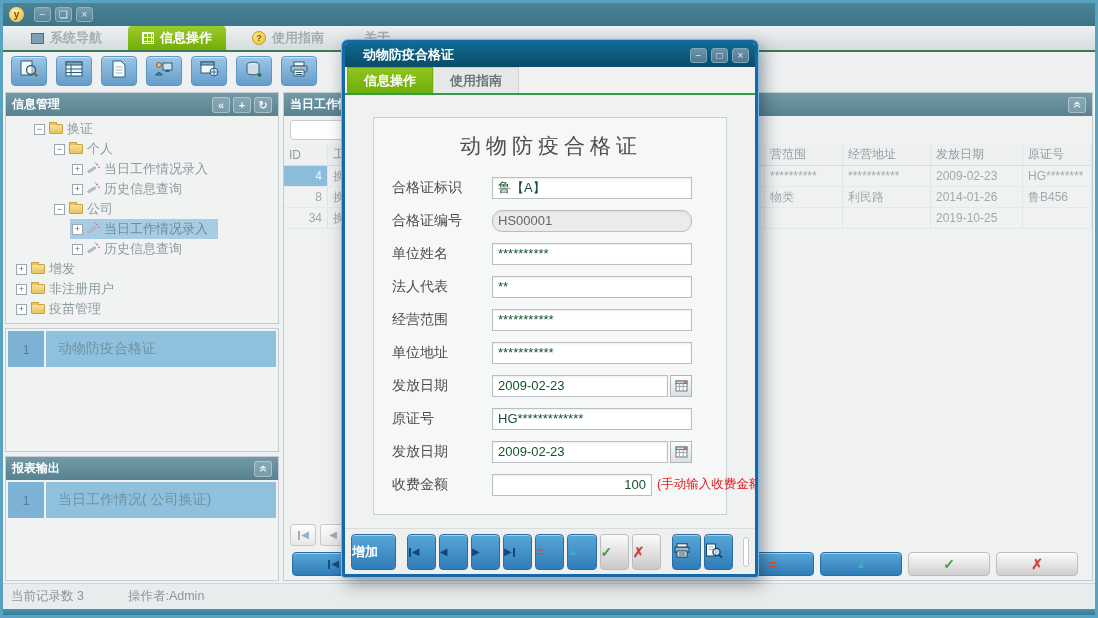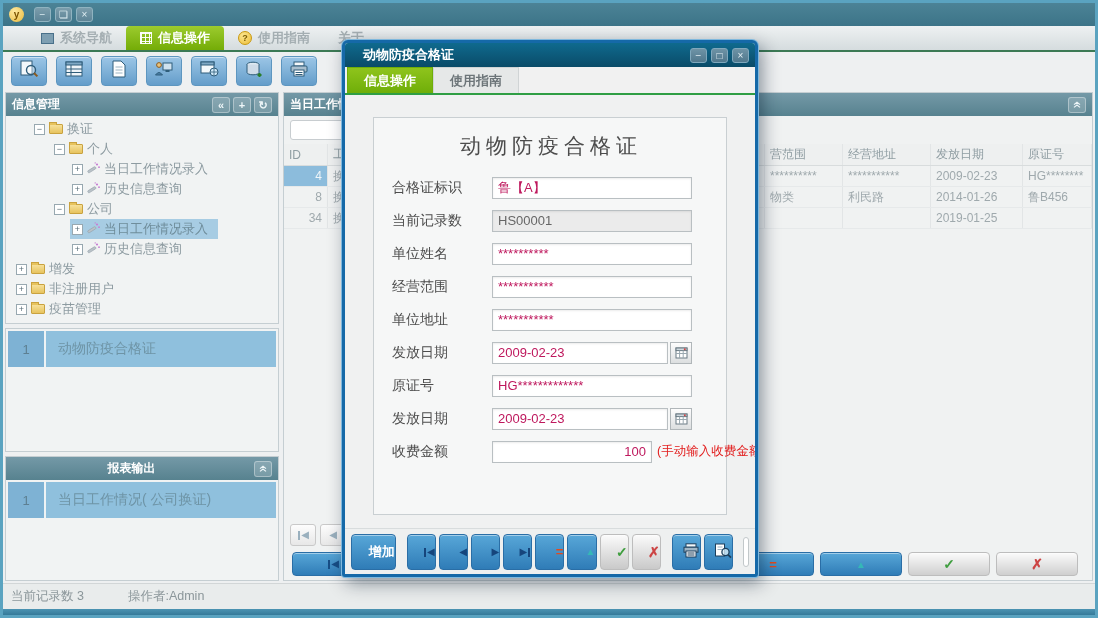--- a/index.html
+++ b/index.html
@@ -8,38 +8,38 @@
   i,em{font-style:normal;}
 
   
   .app{position:absolute;left:0;top:0;width:1098px;height:618px;border:3px solid #5aa3c0;background:#eef0f1;display:flex;flex-direction:column;}
   .titlebar{height:23px;background:linear-gradient(#4c8396,#3c7488);display:flex;align-items:center;padding:0 6px;flex:0 0 auto;}
   .applogo{width:15px;height:15px;border-radius:50%;background:radial-gradient(circle at 35% 30%,#ffe9a0,#e8b93c);color:#7a5200;font-weight:bold;font-size:10px;text-align:center;line-height:15px;margin-right:6px;}
   .apptitle{color:#fff;font-weight:bold;font-size:13px;letter-spacing:.5px;flex:1;}
   .winbtn{width:17px;height:15px;margin-left:4px;border:1px solid #8fb3c0;border-radius:3px;background:linear-gradient(#7b9dac,#5d8496);color:#dfeef3;font-size:10px;line-height:13px;text-align:center;cursor:pointer;}
 
   
-  .tabbar{height:26px;background:linear-gradient(#eef1f2,#d5dcde);border-bottom:2px solid #3c7a55;display:flex;align-items:center;padding-left:24px;flex:0 0 auto;}
+  .tabbar{height:26px;background:linear-gradient(#eef1f2,#d5dcde);border-bottom:2px solid #3c7a55;display:flex;align-items:center;padding-left:14px;flex:0 0 auto;gap:12px;}
   .tab{height:24px;display:flex;align-items:center;gap:6px;padding:0 14px;font-size:13px;font-weight:bold;color:#a4aeb2;cursor:pointer;border-radius:4px 4px 0 0;}
   .tab.active{background:linear-gradient(#9ccb2e,#74ac07);color:#fff;}
   .ticn-sq{width:13px;height:11px;background:#7e9fb2;border:1px solid #49708a;}
   .ticn-grid{width:12px;height:12px;border:1px solid rgba(255,255,255,.95);background-image:linear-gradient(rgba(255,255,255,.95) 1px,transparent 1px),linear-gradient(90deg,rgba(255,255,255,.95) 1px,transparent 1px);background-size:4px 4px;}
   .ticn-q{width:14px;height:14px;border-radius:50%;background:radial-gradient(circle at 35% 30%,#fbe58e,#edbe3a);border:1px solid #c9990f;color:#7a5a00;font-size:9px;font-weight:bold;text-align:center;line-height:13px;}
 
   
   .topbar{height:38px;display:flex;align-items:center;gap:9px;padding:0 8px;flex:0 0 auto;}
   .toolbtn{width:36px;height:30px;border:1px solid #5d96c0;border-radius:4px;background:linear-gradient(#9cc6e6,#649dca);display:flex;align-items:center;justify-content:center;cursor:pointer;box-shadow:inset 0 1px 0 rgba(255,255,255,.5);}
 
   
   .content{flex:1;display:flex;min-height:0;}
   .sidebar{width:276px;flex:0 0 auto;display:flex;flex-direction:column;padding:2px 0 2px 2px;gap:4px;}
   .panel{border:1px solid #c5ced2;background:#f1f3f3;display:flex;flex-direction:column;overflow:hidden;}
   .p-tree{height:232px;flex:0 0 auto;}
   .p-info{height:124px;flex:0 0 auto;}
-  .p-report{flex:1;text-align:center;}
+  .p-report{flex:1;}
   .phead{height:23px;background:linear-gradient(#7499a7,#57828f);color:#fff;font-size:12px;font-weight:bold;display:flex;align-items:center;padding:0 6px;flex:0 0 auto;}
   .phead .ptitle{flex:1;}
   .hbtn{width:18px;height:16px;margin-left:3px;border-radius:3px;background:rgba(255,255,255,.18);border:1px solid rgba(255,255,255,.35);color:#eef6f8;font-size:11px;line-height:14px;text-align:center;cursor:pointer;}
 
   
   .treebody{flex:1;overflow:hidden;padding-top:3px;}
   .trow{display:flex;align-items:center;gap:4px;height:20px;width:max-content;padding:0 10px 0 2px;font-size:13px;color:#8d9ba1;cursor:pointer;}
   .trow.sel{background:#a7cce3;color:#6f8d9b;}
   .ebox{width:11px;height:11px;border:1px solid #98a8b0;background:#fff;color:#5a6e78;font-size:9px;line-height:9px;text-align:center;flex:0 0 auto;}
   .folder{width:14px;height:10px;background:linear-gradient(#f6e09a,#e7c35e);border:1px solid #c9a23f;border-radius:1px;position:relative;flex:0 0 auto;}
@@ -87,29 +87,29 @@
   .dtitle .t{flex:1;color:#fff;font-weight:bold;font-size:13px;}
   .dwbtn{width:17px;height:15px;margin-left:4px;border:1px solid #7fa8bd;border-radius:3px;background:linear-gradient(#6e93a6,#51788d);color:#e4f0f5;font-size:10px;line-height:13px;text-align:center;cursor:pointer;}
   .dtabs{height:28px;background:#f1f1f1;border-bottom:2px solid #2f9e44;display:flex;align-items:flex-end;padding-left:2px;flex:0 0 auto;}
   .dtab{height:26px;padding:0 16px;display:flex;align-items:center;font-size:13px;font-weight:bold;color:#6d7579;background:#e6e8e8;border:1px solid #d0d4d5;border-bottom:none;cursor:pointer;}
   .dtab.active{background:linear-gradient(#8fc41c,#6fae09);color:#fff;border-color:#6fae09;}
   .dbody{flex:1;position:relative;overflow:hidden;}
   .formpanel{position:absolute;left:28px;right:28px;top:22px;bottom:13px;background:#f6f7f7;border:1px solid #c9cfd2;padding:14px 16px 0 18px;}
   .ftitle{text-align:center;font-size:21px;color:#4c4c4c;letter-spacing:5px;margin-bottom:16px;}
   .frow{display:flex;align-items:center;height:23px;margin-bottom:10px;}
   .flabel{width:100px;font-size:14px;color:#4d4d4d;flex:0 0 auto;}
-  .fin{height:22px;border:1px solid #b9bfc2;background:#fff;font-size:13px;color:#be185d;padding:0 5px;box-shadow:inset 0 1px 2px rgba(0,0,0,.08);}
+  .fin{height:22px;border:1px solid #b9bfc2;background:#fff;font-size:13px;color:#14532d;padding:0 5px;box-shadow:inset 0 1px 2px rgba(0,0,0,.08);}
   .fin.w200{width:200px;}
   .fin.w176{width:176px;}
-  .fin.dis{background:#ebebeb;color:#666;}
+  .fin.dis{background:#ebebeb;color:#666;border-radius:10px;}
   .fin.amount{width:160px;text-align:right;}
   .calbtn{width:22px;height:22px;border:1px solid #b0b6b9;background:linear-gradient(#fdfdfd,#dcdfe0);margin-left:2px;display:flex;align-items:center;justify-content:center;cursor:pointer;}
   .hint{color:#e21d1d;font-size:12.5px;margin-left:5px;white-space:nowrap;}
   .dtoolbar{height:46px;border-top:1px solid #d8dcdd;background:#eef0f0;display:flex;align-items:center;padding:0 6px;gap:3px;flex:0 0 auto;}
-  .dlgbtn{width:30px;height:36px;border-radius:4px;border:1px solid #2a6ea6;background:linear-gradient(#58a7d8,#2f7cb7);color:#16457c;display:flex;align-items:center;justify-content:flex-end;cursor:pointer;box-shadow:inset 0 1px 0 rgba(255,255,255,.45);font-size:10px;}
+  .dlgbtn{width:30px;height:36px;border-radius:4px;border:1px solid #2a6ea6;background:linear-gradient(#58a7d8,#2f7cb7);color:#16457c;display:flex;align-items:center;justify-content:flex-start;cursor:pointer;box-shadow:inset 0 1px 0 rgba(255,255,255,.45);font-size:10px;}
   .dlgbtn.addb{width:46px;color:#fff;font-size:13px;font-weight:bold;}
   .dlgbtn.gray{border:1px solid #bdbdbd;background:linear-gradient(#fbfbfb,#c9c9c9);}
   .dlgbtn.gap{margin-left:8px;}
   .scrollsliver{width:6px;height:30px;background:#fff;border:1px solid #c2c8ca;border-radius:3px;margin-left:7px;}
 </style>
 </head>
 <body>
 
 <div class="app">
 
@@ -345,21 +345,21 @@
               <span class="gcell">物类</span>
               <span class="gcell">利民路</span>
               <span class="gcell">2014-01-26</span>
               <span class="gcell">鲁B456</span>
             </div>
             <div class="grow">
               <span class="gcell idc">34</span>
               <span class="gcell">换证</span>
               <span class="gcell"></span>
               <span class="gcell"></span>
-              <span class="gcell">2019-01-25</span>
+              <span class="gcell">2019-10-25</span>
               <span class="gcell"></span>
             </div>
           </div>
         <div class="minipager">
           <span class="mini">
               <i class="vb"></i>
               <i class="tri">◀</i>
             </span>
           <span class="mini">
               <i class="tri">◀</i>
@@ -418,26 +418,30 @@
   </div>
   <div class="dbody">
     <div class="formpanel">
       <div class="ftitle">动物防疫合格证</div>
       <div id="dlgFields">
           <div class="frow">
             <span class="flabel">合格证标识</span>
             <input class="fin w200" value="鲁【A】" style="">
           </div>
           <div class="frow">
-            <span class="flabel">当前记录数</span>
+            <span class="flabel">合格证编号</span>
             <input class="fin w200 dis" readonly="" value="HS00001" style="">
           </div>
           <div class="frow">
             <span class="flabel">单位姓名</span>
             <input class="fin w200" value="**********" style="">
+          </div>
+          <div class="frow">
+            <span class="flabel">法人代表</span>
+            <input class="fin w200" value="**" style="">
           </div>
           <div class="frow">
             <span class="flabel">经营范围</span>
             <input class="fin w200" value="***********" style="">
           </div>
           <div class="frow">
             <span class="flabel">单位地址</span>
             <input class="fin w200" value="***********" style="">
           </div>
           <div class="frow">

